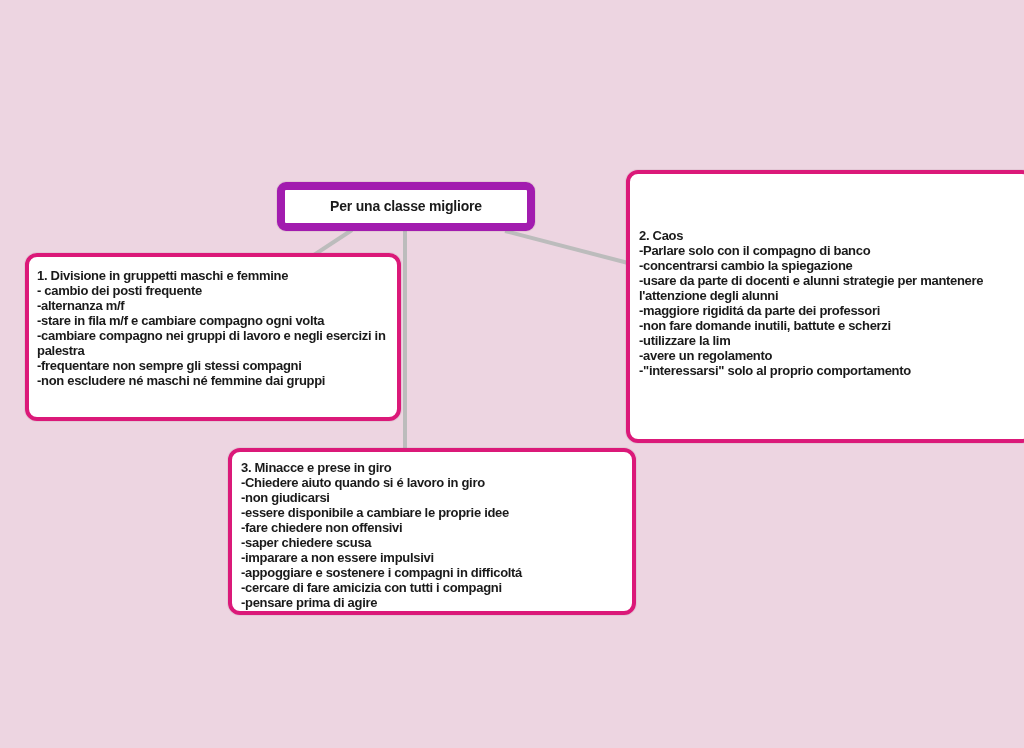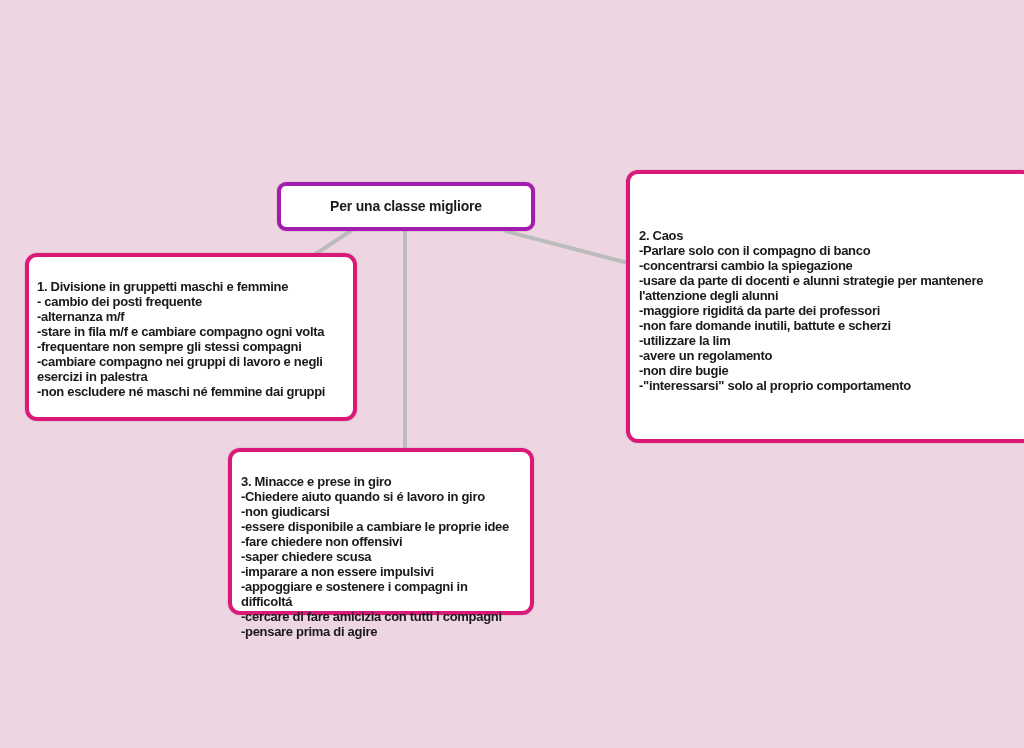--- a/index.html
+++ b/index.html
@@ -32,49 +32,49 @@
     font-size: 13px;
     line-height: 15px;
     letter-spacing: -0.3px;
     box-shadow: 0 0 0 1px rgba(120,40,80,0.08);
   }
   .root-node {
     left: 277px;
     top: 182px;
     width: 258px;
     height: 49px;
-    border: 4px solid #a21caf;
+    border: 8px solid #a21caf;
     border-radius: 9px;
     display: flex;
     align-items: center;
     justify-content: center;
     font-size: 14px;
     letter-spacing: -0.2px;
     text-align: center;
   }
   .node-1 {
     left: 25px;
     top: 253px;
-    width: 332px;
+    width: 376px;
     height: 168px;
-    padding: 22px 8px;
+    padding: 11px 8px;
   }
   .node-2 {
     left: 626px;
     top: 170px;
     width: 408px;
     height: 273px;
     padding: 54px 9px 9px 9px;
   }
   .node-3 {
     left: 228px;
     top: 448px;
-    width: 306px;
+    width: 408px;
     height: 167px;
-    padding: 22px 9px;
+    padding: 8px 9px;
   }
   .node-line {
     white-space: normal;
   }
 </style>
 </head>
 <body>
 
 <div class="canvas">
 
@@ -86,35 +86,34 @@
 
   <div class="node root-node">
     <span>Per una classe migliore</span>
   </div>
 
   <div class="node node-1">
     <div class="node-line">1. Divisione in gruppetti maschi e femmine</div>
     <div class="node-line">- cambio dei posti frequente</div>
     <div class="node-line">-alternanza m/f</div>
     <div class="node-line">-stare in fila m/f e cambiare compagno ogni volta</div>
+    <div class="node-line">-cambiare compagno nei gruppi di lavoro e negli esercizi in palestra</div>
     <div class="node-line">-frequentare non sempre gli stessi compagni</div>
-    <div class="node-line">-cambiare compagno nei gruppi di lavoro e negli esercizi in palestra</div>
     <div class="node-line">-non escludere né maschi né femmine dai gruppi</div>
   </div>
 
   <div class="node node-2">
     <div class="node-line">2. Caos</div>
     <div class="node-line">-Parlare solo con il compagno di banco</div>
     <div class="node-line">-concentrarsi cambio la spiegazione</div>
     <div class="node-line">-usare da parte di docenti e alunni strategie per mantenere l'attenzione degli alunni</div>
     <div class="node-line">-maggiore rigiditá da parte dei professori</div>
     <div class="node-line">-non fare domande inutili, battute e scherzi</div>
     <div class="node-line">-utilizzare la lim</div>
     <div class="node-line">-avere un regolamento</div>
-    <div class="node-line">-non dire bugie</div>
     <div class="node-line">-"interessarsi" solo al proprio comportamento</div>
   </div>
 
   <div class="node node-3">
     <div class="node-line">3. Minacce e prese in giro</div>
     <div class="node-line">-Chiedere aiuto quando si é lavoro in giro</div>
     <div class="node-line">-non giudicarsi</div>
     <div class="node-line">-essere disponibile a cambiare le proprie idee</div>
     <div class="node-line">-fare chiedere non offensivi</div>
     <div class="node-line">-saper chiedere scusa</div>

